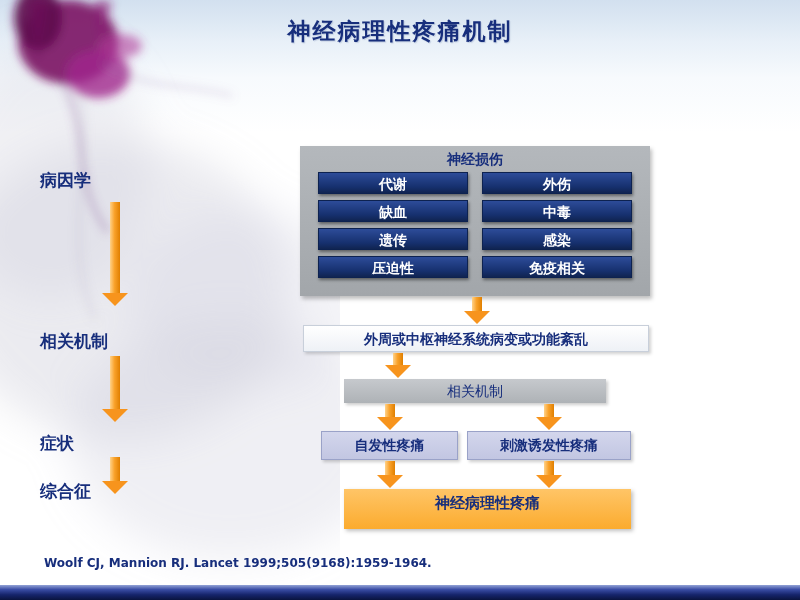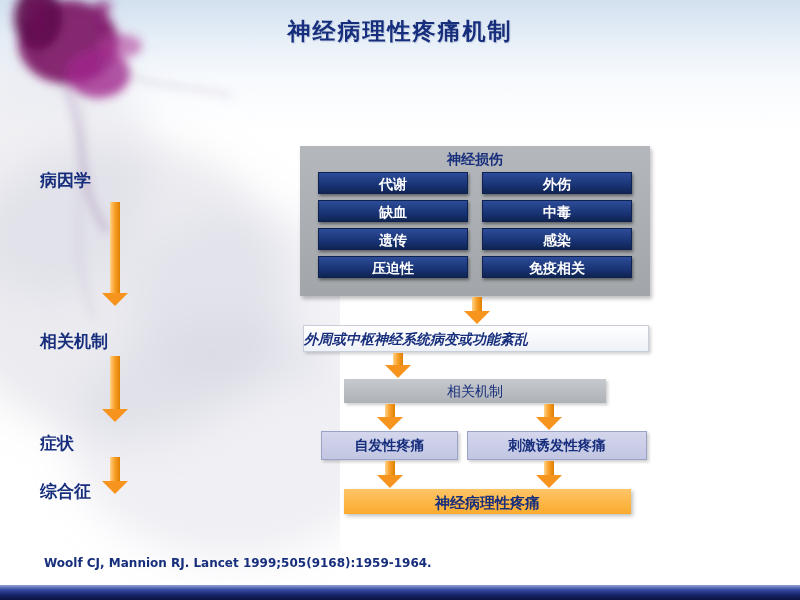--- a/index.html
+++ b/index.html
@@ -78,26 +78,26 @@
     background: linear-gradient(180deg, #2d4c99 0%, #16306e 70%, #102451 100%);
     border: 1px solid #0d2250;
     box-shadow: 1px 2px 3px rgba(0,0,0,0.45);
   }
 
   .lesion-box {
     position: absolute;
     left: 303px; top: 325px;
     width: 346px; height: 27px;
     line-height: 27px;
+    text-align: center;
     font-size: 14px; font-weight: bold;
     color: #172e7c;
     background: linear-gradient(180deg, #ffffff 0%, #eef1f6 100%);
     border: 1px solid #c8cfda;
     box-shadow: 2px 2px 3px rgba(0,0,0,0.18);
-    font-style: italic;
   }
 
   .mechanism-bar {
     position: absolute;
     left: 344px; top: 379px;
     width: 262px; height: 24px;
     line-height: 24px;
     text-align: center;
     font-size: 14px; font-weight: normal;
     color: #172e7c;
@@ -110,26 +110,26 @@
     top: 431px; height: 29px;
     line-height: 27px;
     text-align: center;
     font-size: 14px; font-weight: bold;
     color: #172e7c;
     background: linear-gradient(180deg, #d3d6ec 0%, #c2c6e2 100%);
     border: 1px solid #9aa2c8;
     box-shadow: 2px 2px 3px rgba(0,0,0,0.2);
   }
   .pain-box.spontaneous { left: 321px; width: 137px; }
-  .pain-box.evoked { left: 467px; width: 180px; }
+  .pain-box.evoked { left: 467px; width: 164px; }
 
   .result-box {
     position: absolute;
     left: 344px; top: 489px;
-    width: 287px; height: 25px;
+    width: 287px; height: 40px;
     line-height: 29px;
     text-align: center;
     font-size: 15px; font-weight: bold;
     color: #172e7c;
     background: linear-gradient(180deg, #ffc567 0%, #fbab2e 100%);
     box-shadow: 2px 2px 4px rgba(0,0,0,0.25);
   }
 
   .citation {
     position: absolute;

